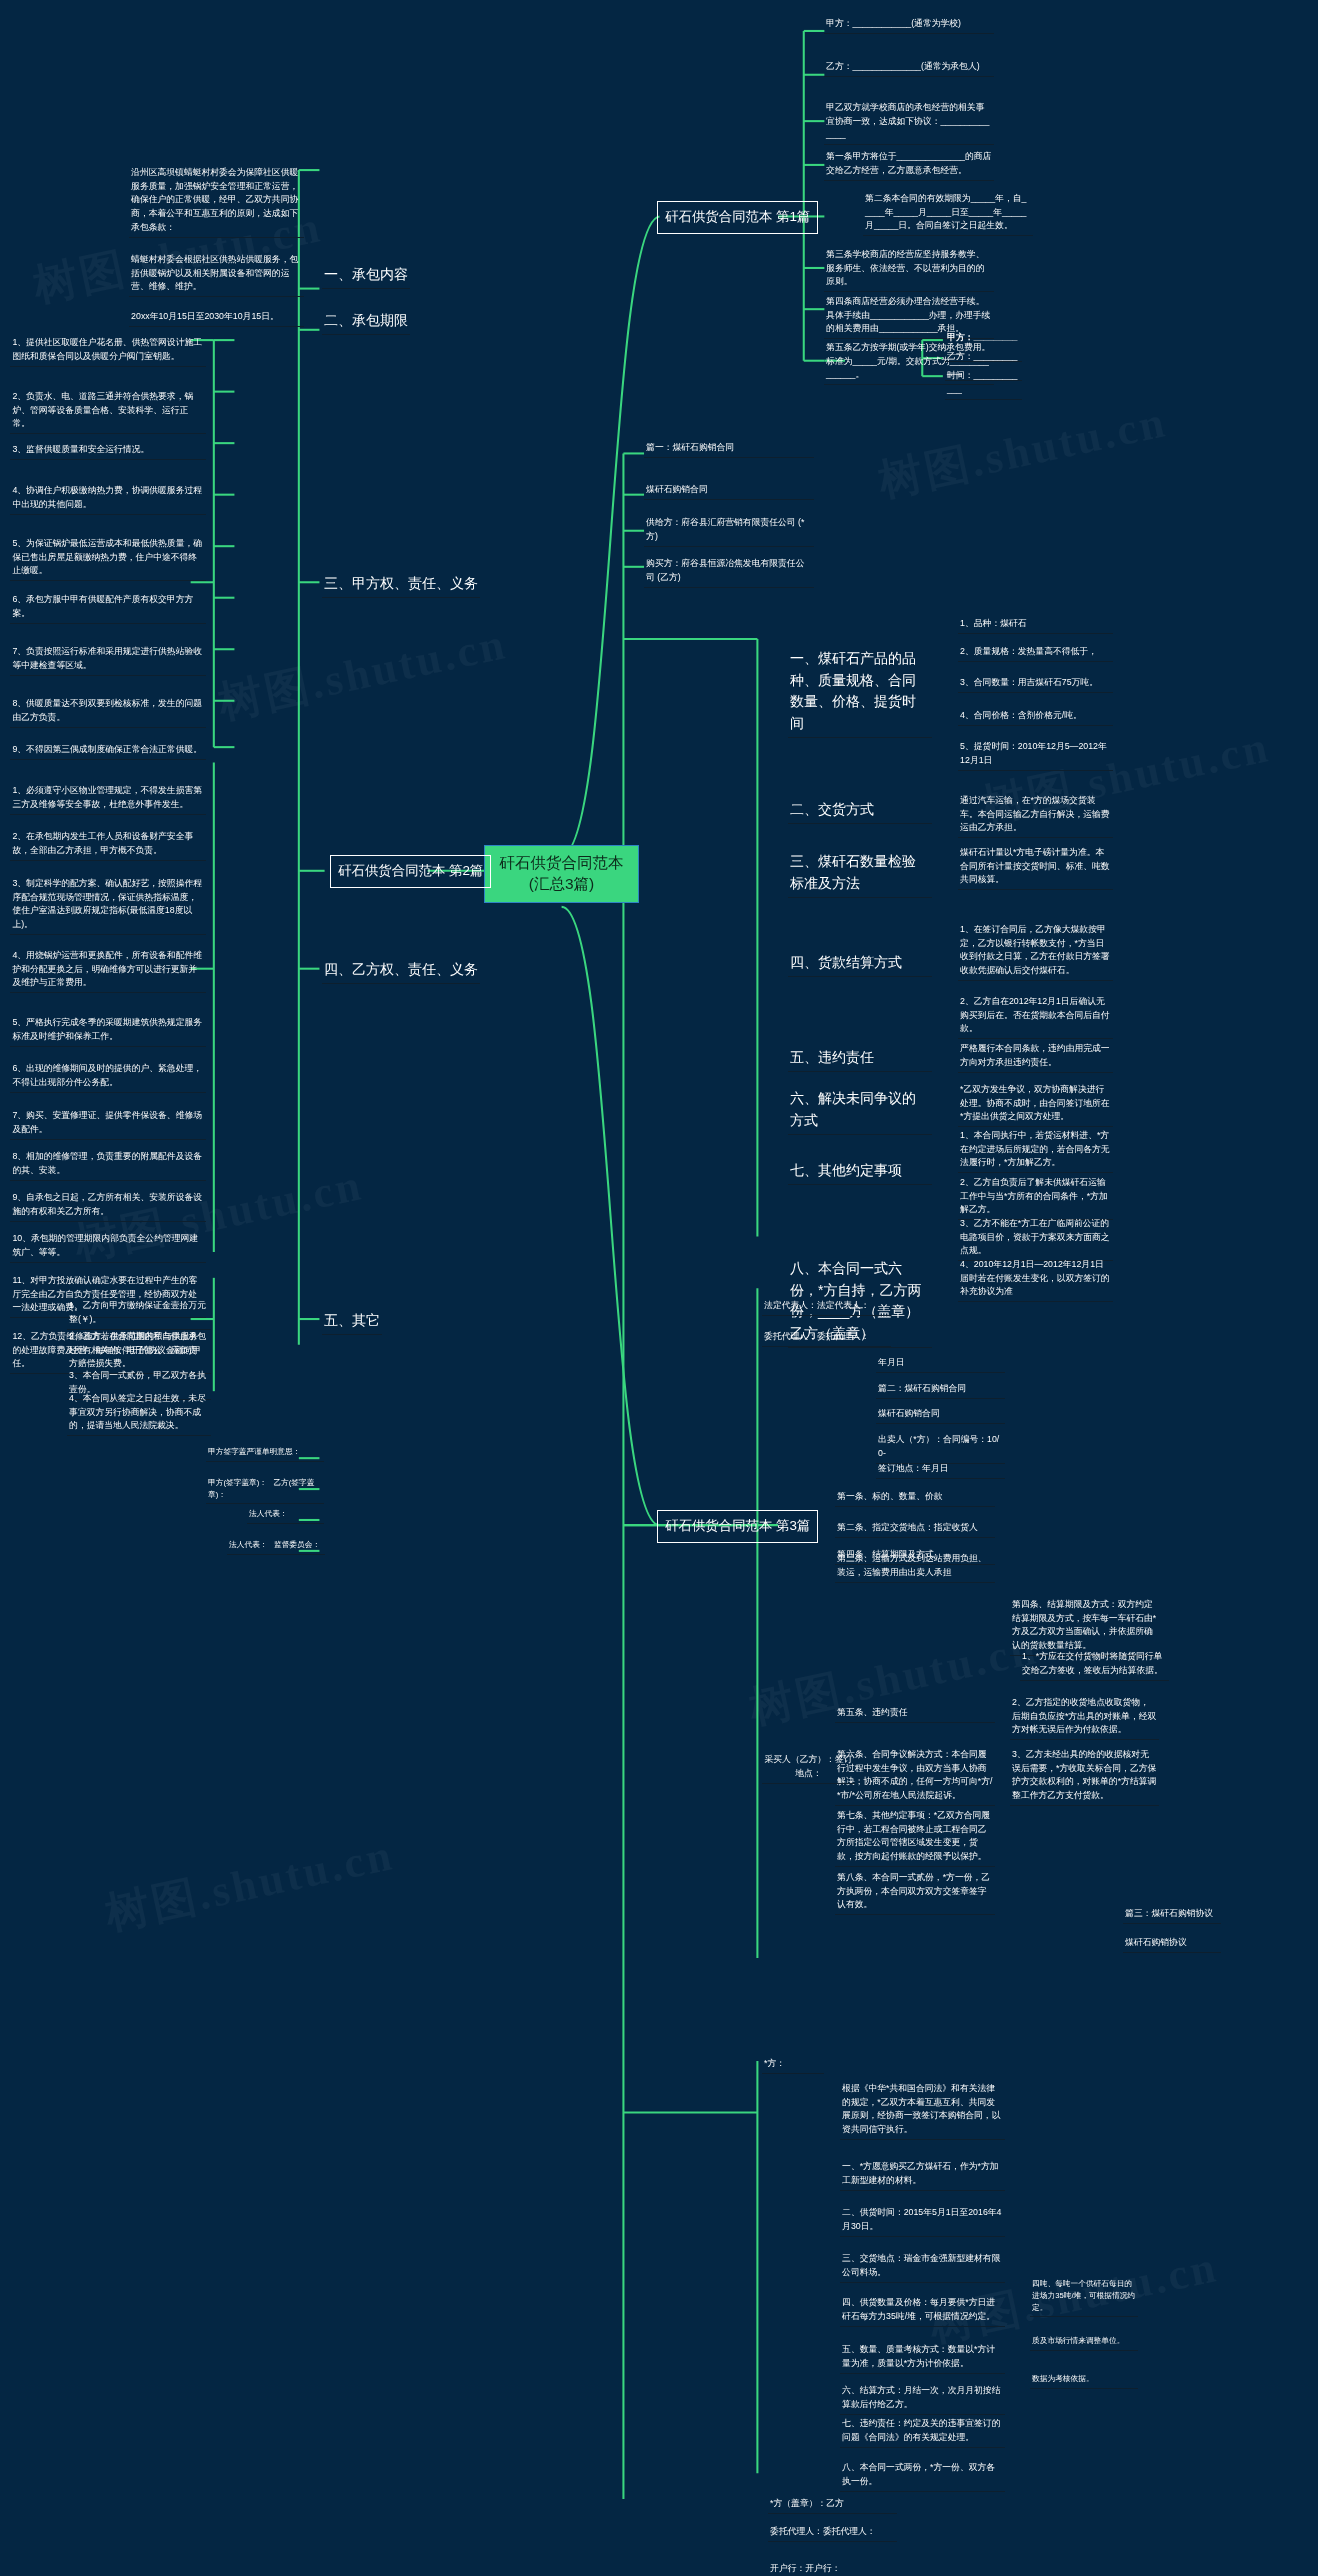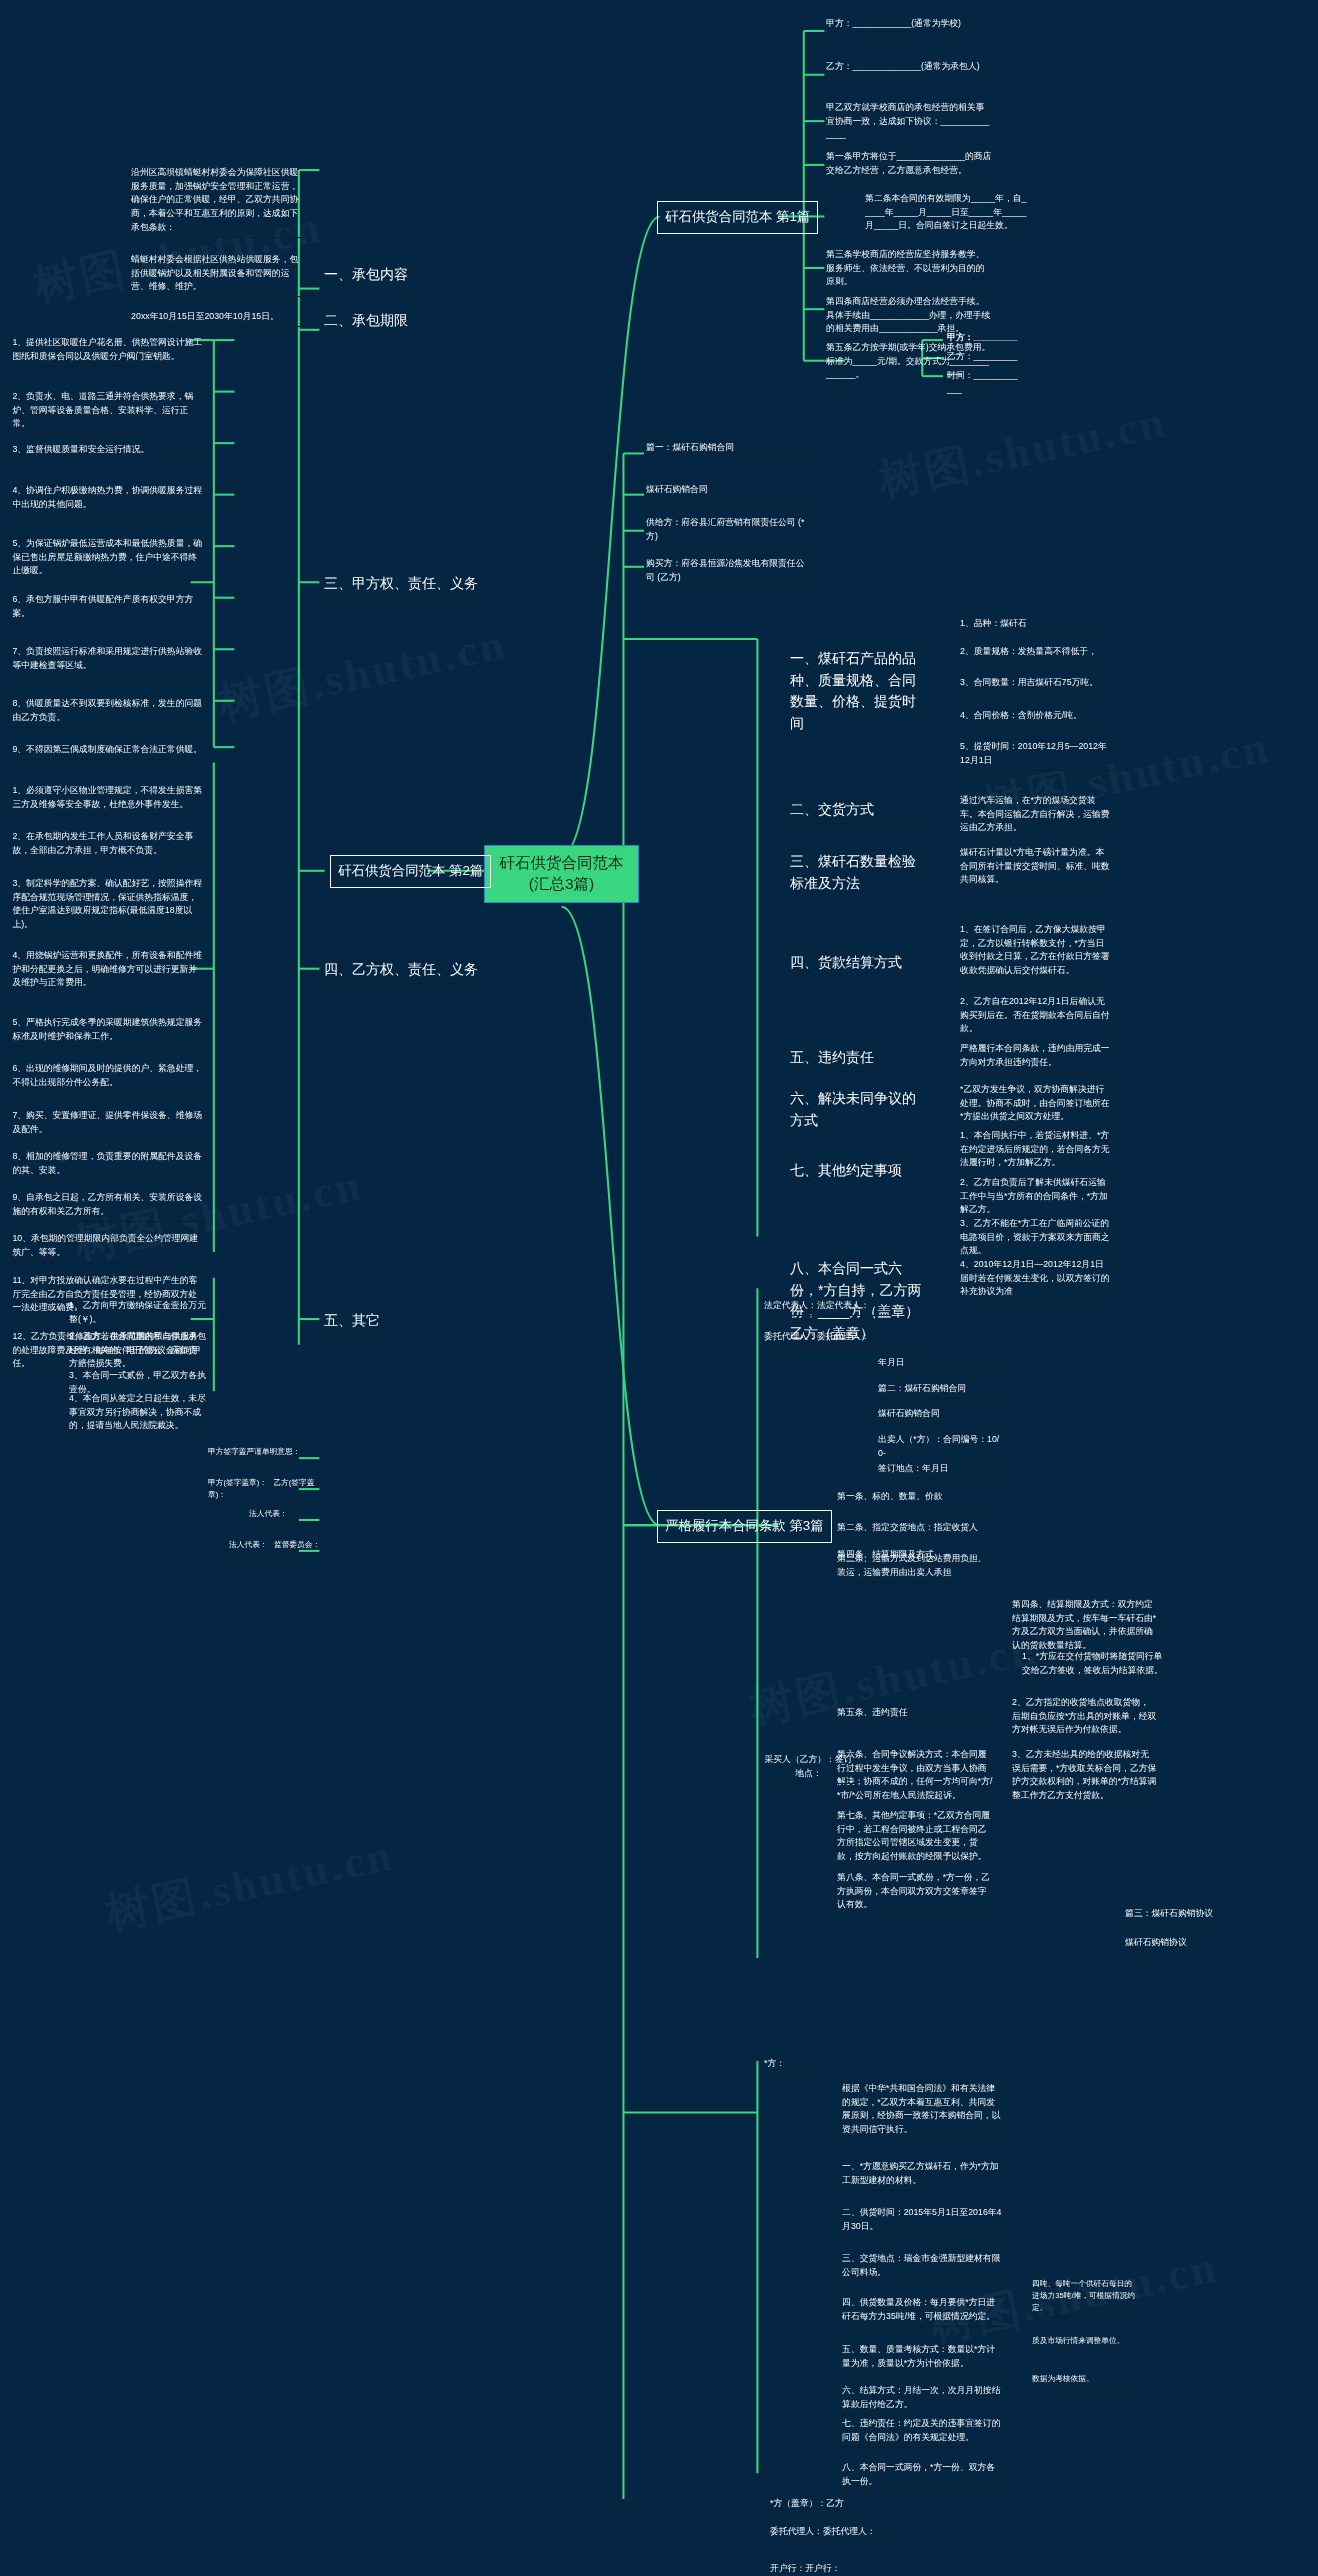--- a/index.html
+++ b/index.html
@@ -158,21 +158,21 @@
 
       <path d="M1470 4000 L1470 4800"></path>
       <path d="M1210 4100 L1470 4100"></path>
     </g>
   </svg>
 
   <div class="node root" style="left:484px; top:845px; width:155px;">矸石供货合同范本(汇总3篇)</div>
 
   <div class="node branch" style="left:657px; top:201px;">矸石供货合同范本 第1篇</div>
   <div class="node branch" style="left:330px; top:855px;">矸石供货合同范本 第2篇</div>
-  <div class="node branch" style="left:657px; top:1510px;">严格履行本合同条款 第3篇</div>
+  <div class="node branch" style="left:657px; top:1510px;">矸石供货合同范本 第3篇</div>
 
   <div class="node plain" style="left:824px; top:15.5px;  width:170px;">甲方：____________(通常为学校)</div>
   <div class="node plain" style="left:824px; top:59px; width:170px;">乙方：______________(通常为承包人)</div>
   <div class="node plain" style="left:824px; top:100px; width:170px;">甲乙双方就学校商店的承包经营的相关事宜协商一致，达成如下协议：______________</div>
   <div class="node plain" style="left:824px; top:149px; width:170px;">第一条甲方将位于______________的商店交给乙方经营，乙方愿意承包经营。</div>
   <div class="node plain" style="left:824px; top:191px; width:170px;margin-left:39px;">第二条本合同的有效期限为_____年，自_____年_____月_____日至_____年_____月_____日。合同自签订之日起生效。</div>
   <div class="node plain" style="left:824px; top:247px; width:170px;">第三条学校商店的经营应坚持服务教学、服务师生、依法经营、不以营利为目的的原则。</div>
   <div class="node plain" style="left:824px; top:294px; width:170px;">第四条商店经营必须办理合法经营手续。具体手续由____________办理，办理手续的相关费用由____________承担。</div>
   <div class="node plain" style="left:824px; top:340px; width:170px;">第五条乙方按学期(或学年)交纳承包费用。标准为_____元/期。交款方式为______________。</div>
 

